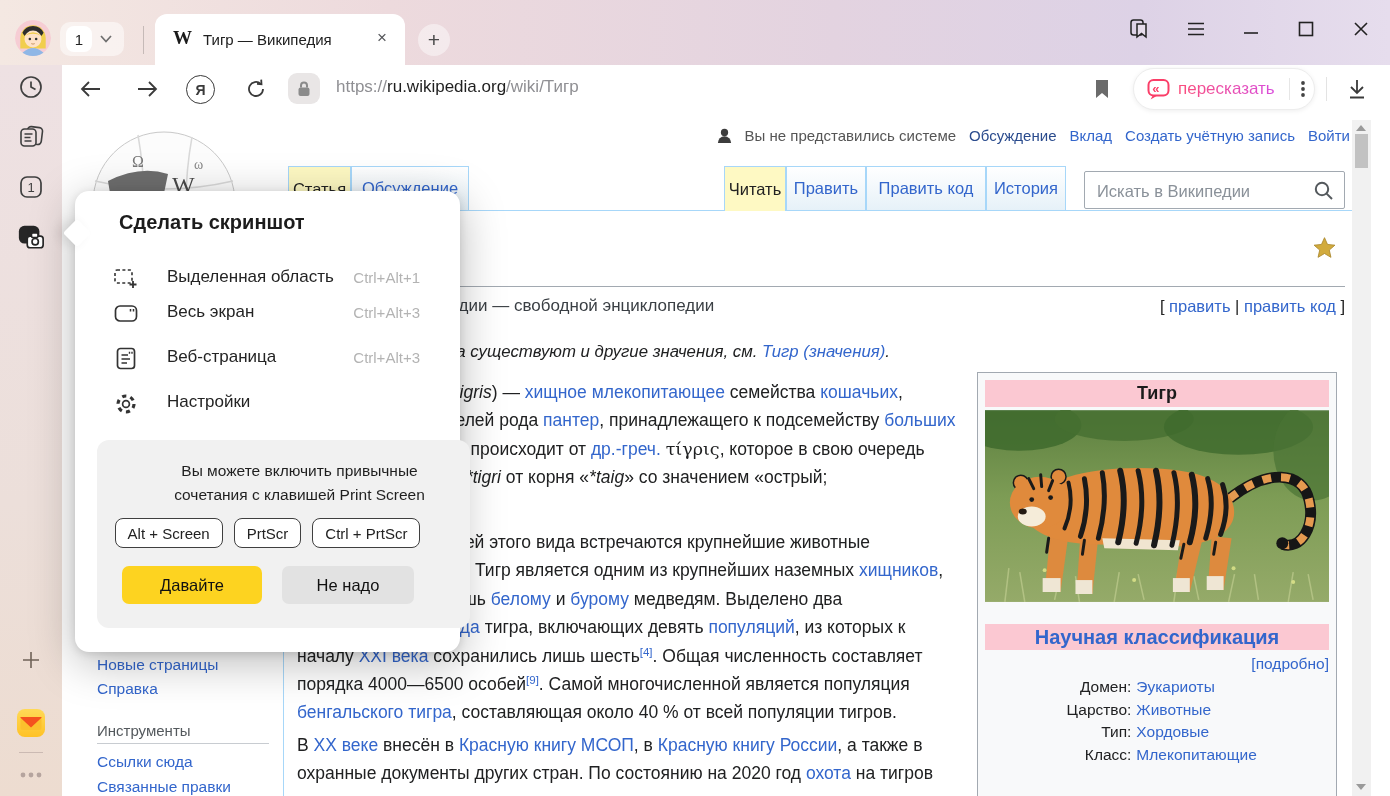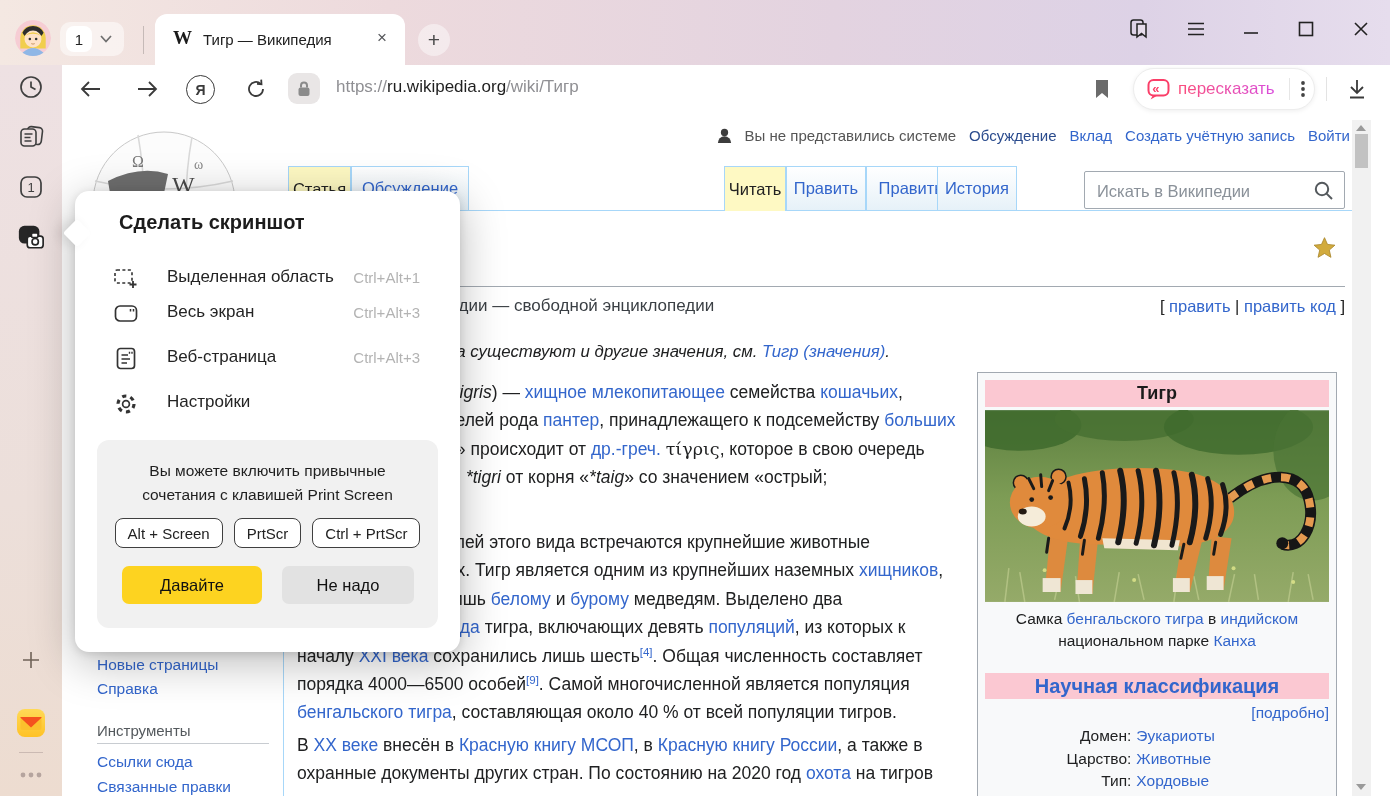--- a/index.html
+++ b/index.html
@@ -91,21 +91,21 @@
   
   .popup{left:75px;top:191px;width:385px;height:461px;background:#fff;border-radius:14px;z-index:50;
     box-shadow:0 10px 46px rgba(0,0,0,.28),0 2px 8px rgba(0,0,0,.12);}
   .popup .tail{position:absolute;left:-8px;top:32px;width:20px;height:20px;background:#fff;border-radius:3px;
     transform:rotate(45deg);box-shadow:-5px 5px 12px rgba(0,0,0,.10);}
   .pp-title{position:absolute;left:44px;top:20px;font-size:20px;font-weight:700;color:#1c1c1c;}
   .pp-item{position:absolute;left:0;width:385px;height:45px;cursor:pointer;}
   .pp-item .pic{position:absolute;left:38px;top:10px;width:26px;height:26px;}
   .pp-item .plabel{position:absolute;left:92px;top:11px;font-size:17px;color:#242424;white-space:nowrap;}
   .pp-item .pshort{position:absolute;right:40px;top:13px;font-size:15px;color:#b3b3b3;white-space:nowrap;}
-  .pp-card{position:absolute;left:22px;top:249px;width:341px;height:188px;background:#f1f1f1;border-radius:12px;}
+  .pp-card{position:absolute;left:22px;top:249px;width:341px;height:188px;background:#f1f1f1;border-radius:12px;padding-left:32px;}
   .pp-hint{position:absolute;width:341px;text-align:center;font-size:15.5px;color:#1f1f1f;}
   .pp-keys{position:absolute;left:0;top:78px;width:341px;display:flex;justify-content:center;gap:11px;}
   .pp-key{height:30px;padding:0 12px;border:1.6px solid #3f3f3f;border-radius:8px;background:#fff;
     font-size:15px;color:#222;display:flex;align-items:center;box-sizing:border-box;}
   .pp-btn{position:absolute;top:126px;height:38px;border-radius:7px;font-size:16.5px;color:#111;
     display:flex;align-items:center;justify-content:center;cursor:pointer;}
   .btn-yes{left:25px;width:140px;background:#fdd320;}
   .btn-no{left:185px;width:132px;background:#e2e2e2;}
   svg{display:block;}
 </style>
@@ -302,21 +302,21 @@
     <span class="wlink">Создать учётную запись</span>
     <span class="wlink">Войти</span>
   </div>
 
   <div class="abs wtabs-line"></div>
   <div class="wtab active" style="left:288px;width:63px">Статья</div>
   <div class="wtab" style="left:351px;width:118px">Обсуждение</div>
   <div class="wtab active" style="left:724px;width:62px">Читать</div>
   <div class="wtab" style="left:786px;width:80px">Править</div>
   <div class="wtab" style="left:866px;width:120px">Править код</div>
-  <div class="wtab" style="left:937px;width:80px">История</div>
+  <div class="wtab" style="left:986px;width:80px">История</div>
   <div class="abs wsearch">
     <input placeholder="Искать в Википедии" style="">
     <svg class="abs" style="left:228px;top:8px" width="22" height="22" viewBox="0 0 22 22">
         <circle cx="9" cy="9" r="6.2" fill="none" stroke="#54595d" stroke-width="2"></circle>
         <path d="M13.6,13.6 L19,19" stroke="#54595d" stroke-width="2"></path>
       </svg>
   </div>
 
   <div class="abs" style="left:1312px;top:236px">
     <svg width="25" height="25" viewBox="0 0 24 24">
@@ -427,24 +427,20 @@
         <path d="M208,64 C214,88 212,110 206,132" stroke-width="6"></path>
         <path d="M224,68 C230,88 228,108 222,128" stroke-width="5"></path>
         <path d="M239,74 C245,92 243,108 237,124" stroke-width="5"></path>
         <path d="M64,128 l-2,14" stroke-width="3"></path>
           <path d="M100,130 l-2,14" stroke-width="3"></path>
         <path d="M200,134 l-3,14" stroke-width="3"></path>
           <path d="M232,132 l-2,12" stroke-width="3"></path>
       </g>
       <circle cx="299" cy="133" r="6" fill="#161616"></circle>
     </svg>
-    <div class="ib-caption">
-      <div><span class="seg-t">Самка </span><span class="seg-l">бенгальского тигра</span><span class="seg-t"> в </span><span class="seg-l">индийском</span></div>
-      <div><span class="seg-t">национальном парке </span><span class="seg-l">Канха</span></div>
-    </div>
     <div class="ib-class">Научная классификация</div>
     <div class="ib-detail wlink">[подробно]</div>
     <div class="ib-rows">
       <span class="lab">Домен:</span>
         <span class="val wlink">Эукариоты</span>
       <span class="lab">Царство:</span>
         <span class="val wlink">Животные</span>
       <span class="lab">Тип:</span>
         <span class="val wlink">Хордовые</span>
       <span class="lab">Класс:</span>

